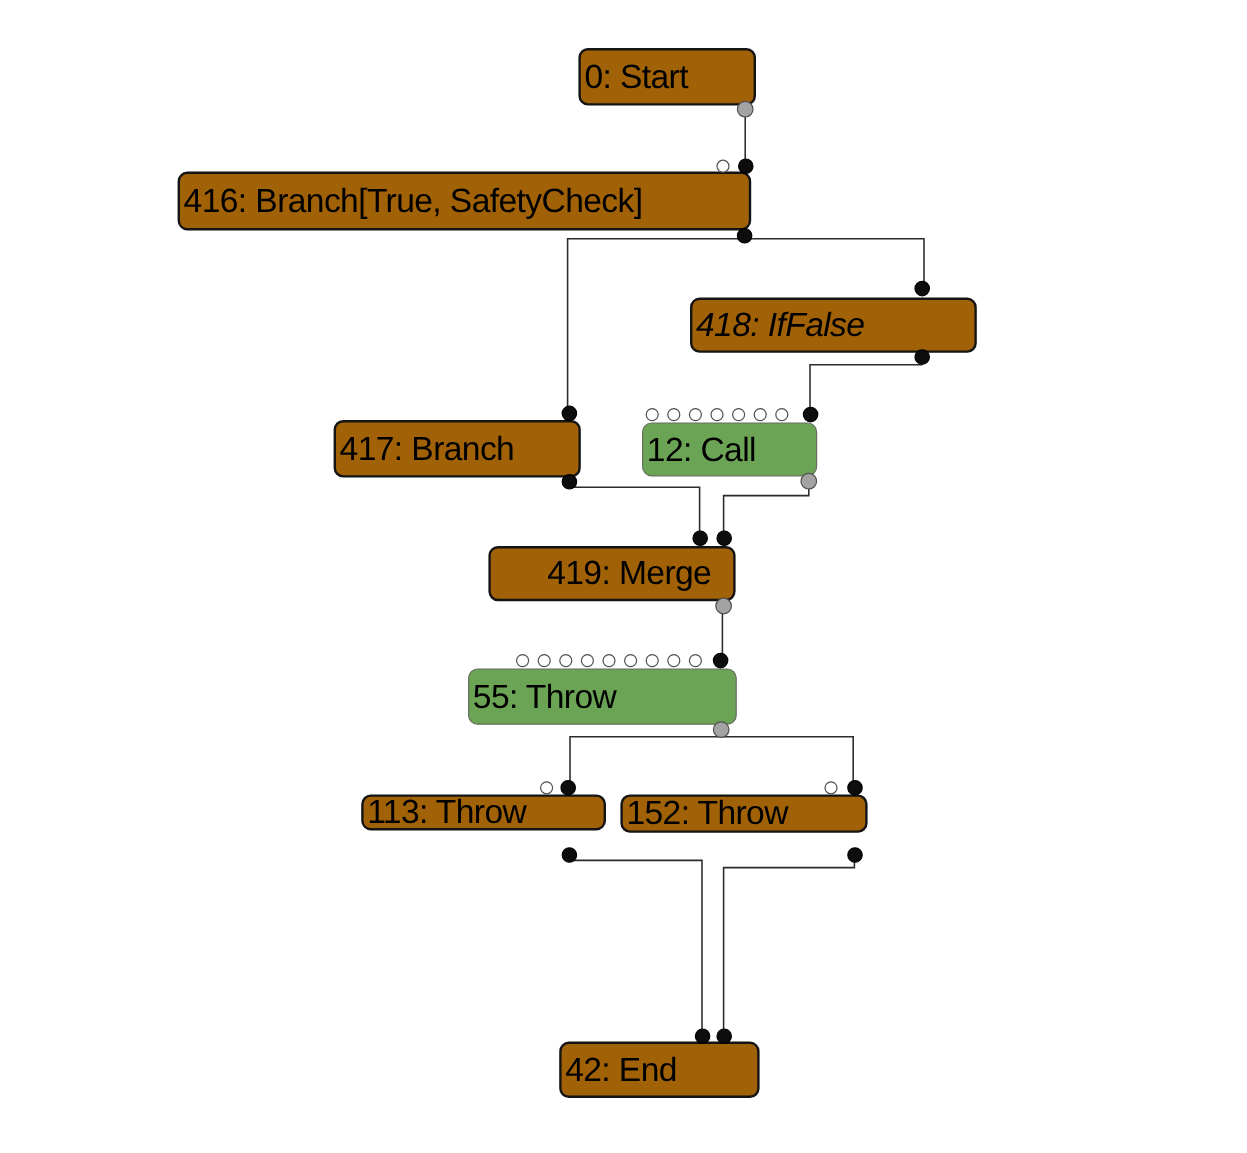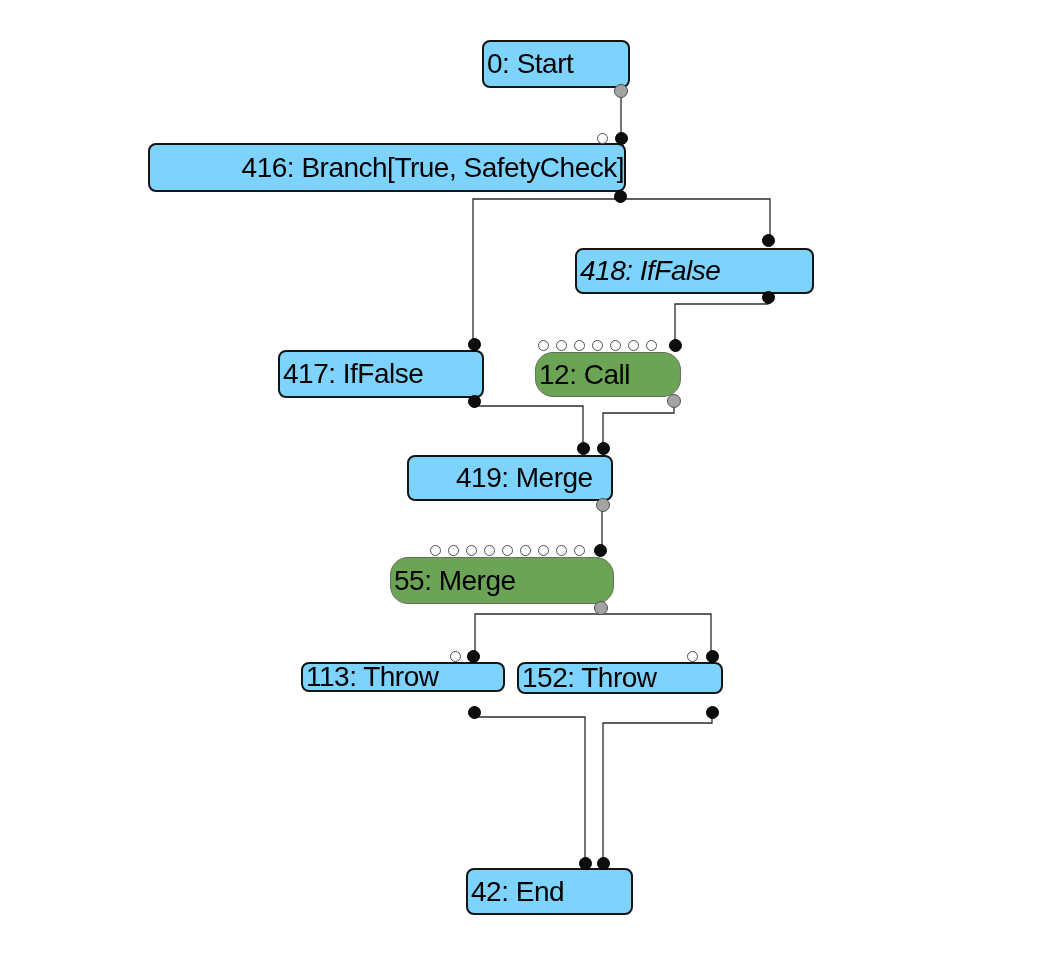--- a/index.html
+++ b/index.html
@@ -8,35 +8,35 @@
     width:1039px; height:961px;
     background:#ffffff;
     font-family:"Liberation Sans","DejaVu Sans",sans-serif;
     overflow:hidden;
   }
   .edges { position:absolute; left:0; top:0; width:1039px; height:961px; z-index:1; }
   .edges polyline { fill:none; stroke:#2b2b2b; stroke-width:1.3; }
   .node {
     position:absolute; z-index:2;
     box-sizing:border-box;
-    background:#7dd3fc;
+    background:#a16207;
     border:2.5px solid #141414;
     border-radius:8px;
     display:flex; align-items:center;
     padding-left:3px;
     font-size:28px; line-height:1;
     color:#000;
     white-space:nowrap;
     letter-spacing:-0.5px;
     cursor:default;
   }
   .node.green {
     background:#6ca455;
     border:1.5px solid #676f5e;
-    border-radius:18px;
+    border-radius:8px;
     text-align:right;
   }
   .port {
     position:absolute; z-index:3;
     box-sizing:border-box;
     border-radius:50%;
   }
   .port.black { width:13px; height:13px; background:#0d0d0d; border:1px solid #000; }
   .port.gray  { width:14px; height:14px; background:#a3a3a3; border:1.5px solid #4f4f4f; }
   .port.white { width:11px; height:11px; background:#ffffff; border:1.5px solid #4f4f4f; }
@@ -57,42 +57,42 @@
     <polyline points="601,608 601,614 475,614 475,656"></polyline>
     <polyline points="601,614 711,614 711,656"></polyline>
     <polyline points="474,712 474,717 585,717 585,863"></polyline>
     <polyline points="712,712 712,723 603,723 603,863"></polyline>
   </svg>
 
   <div class="node" style="left:482px; top:40px;  width:148px; height:48px;">
     <span>0: Start</span>
   </div>
 
-  <div class="node" style="left:148px; top:143px; width:478px; height:49px;justify-content:flex-end;">
+  <div class="node" style="left:148px; top:143px; width:478px; height:49px;">
     <span>416: Branch[True, SafetyCheck]</span>
   </div>
 
   <div class="node" style="left:575px; top:248px; width:239px; height:46px;font-style:italic;">
     <span>418: IfFalse</span>
   </div>
 
   <div class="node" style="left:278px; top:350px; width:206px; height:48px;">
-    <span>417: IfFalse</span>
+    <span>417: Branch</span>
   </div>
 
   <div class="node green" style="left:535px; top:352px; width:146px; height:45px;">
     <span>12: Call</span>
   </div>
 
   <div class="node" style="left:407px; top:455px; width:206px; height:46px;padding-left:47px;">
     <span>419: Merge</span>
   </div>
 
   <div class="node green" style="left:390px; top:557px; width:224px; height:47px;">
-    <span>55: Merge</span>
+    <span>55: Throw</span>
   </div>
 
   <div class="node" style="left:280px; top:662px; width:204px; height:30px;margin-left:21px;">
     <span>113: Throw</span>
   </div>
 
   <div class="node" style="left:517px; top:662px; width:206px; height:32px;">
     <span>152: Throw</span>
   </div>
 

